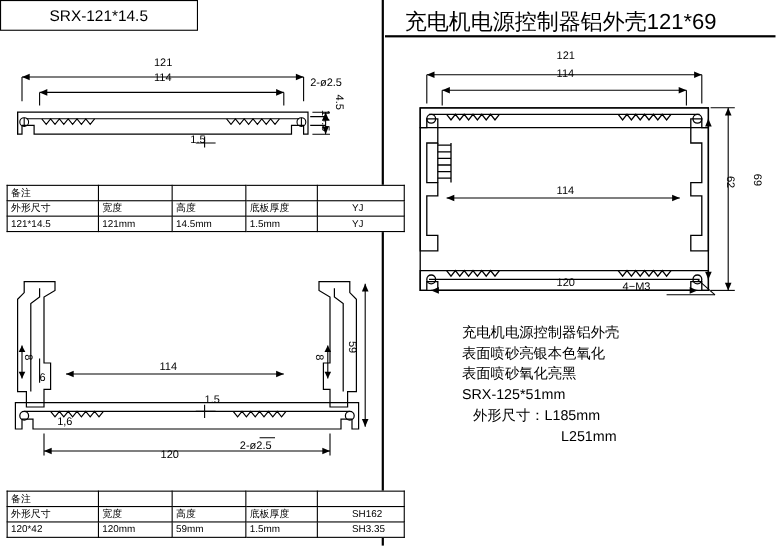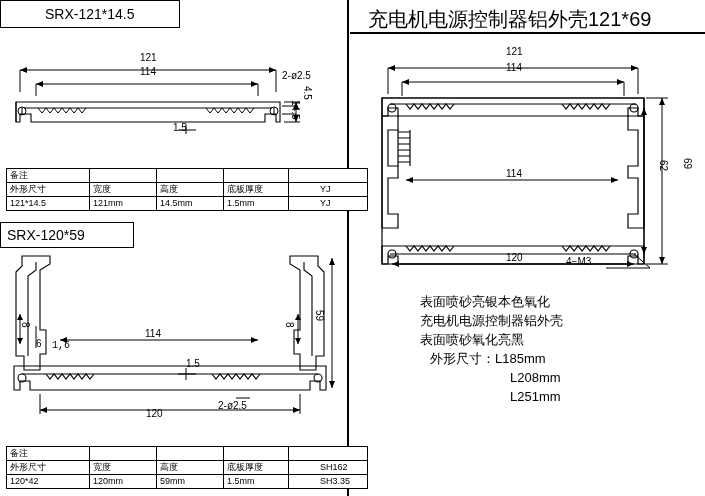--- a/index.html
+++ b/index.html
@@ -117,21 +117,20 @@
     <tr>
       <td class="c0">121*14.5</td>
       <td class="c1">121mm</td>
       <td class="c2">14.5mm</td>
       <td class="c3">1.5mm</td>
       <td class="c4">YJ</td>
     </tr>
   </tbody>
     </table>
 
-  <div class="abs ttl-box" style="left:0px;top:222px;width:120px;height:24px;">SRX-120*59</div>
 
   <svg class="abs" style="left:0px;top:248px;" width="347" height="190" viewBox="0 0 347 190">
     <g fill="none" stroke="#000" stroke-width="1.1">
 
       <path d="M30 8 h20 v8 l-10 6 v60 h6 v24 h-6 v16 h-16 v-14 h-8 v-84 l6 -6 v-10 z"></path>
 
       <path d="M36 14 v8 l-8 6 v80"></path>
 
       <path d="M310 8 h-20 v8 l10 6 v60 h-6 v24 h6 v16 h16 v-14 h8 v-84 l-6 -6 v-10 z"></path>
       <path d="M304 14 v8 l8 6 v80"></path>
@@ -175,21 +174,21 @@
       <line x1="236" y1="150" x2="250" y2="150"></line>
     </g>
   </svg>
 
   <div class="abs dim-txt" style="left:145px;top:328px;">114</div>
   <div class="abs dim-txt" style="left:146px;top:408px;">120</div>
   <div class="abs dim-txt vt" style="left:314px;top:310px;">59</div>
   <div class="abs dim-txt vt" style="left:20px;top:322px;">8</div>
   <div class="abs dim-txt" style="left:36px;top:338px;">6</div>
   <div class="abs dim-txt vt" style="left:284px;top:322px;">8</div>
-  <div class="abs dim-txt" style="left:52px;top:340px;font-family:Liberation Mono, monospace;">1,6</div>
+  <div class="abs dim-txt" style="left:52px;top:378px;">1,6</div>
   <div class="abs dim-txt" style="left:186px;top:358px;">1.5</div>
   <div class="abs dim-txt" style="left:218px;top:400px;">2-ø2.5</div>
 
   <table class="spec abs" style="left:6px;top:446px;">
     <tbody>
         <tr>
       <td class="c0">备注</td>
       <td class="c1"></td>
       <td class="c2"></td>
       <td class="c3"></td>
@@ -284,21 +283,21 @@
 
   <div class="abs dim-txt" style="left:506px;top:46px;">121</div>
   <div class="abs dim-txt" style="left:506px;top:62px;">114</div>
   <div class="abs dim-txt" style="left:506px;top:168px;">114</div>
   <div class="abs dim-txt" style="left:506px;top:252px;">120</div>
   <div class="abs dim-txt vt" style="left:682px;top:158px;">69</div>
   <div class="abs dim-txt vt" style="left:658px;top:160px;">62</div>
   <div class="abs dim-txt" style="left:566px;top:256px;">4−M3</div>
 
   <div class="abs" style="left:420px;top:292px;">
+    <div class="note-line">充电机电源控制器铝外壳</div>
     <div class="note-line">表面喷砂亮银本色氧化</div>
-    <div class="note-line">充电机电源控制器铝外壳</div>
     <div class="note-line">表面喷砂氧化亮黑</div>
+    <div class="note-line">SRX-125*51mm</div>
     <div class="note-line" style="padding-left:10px;">外形尺寸：L185mm</div>
-    <div class="note-line" style="padding-left:90px;">L208mm</div>
     <div class="note-line" style="padding-left:90px;">L251mm</div>
   </div>
 
 </div>
 
 </body></html>

